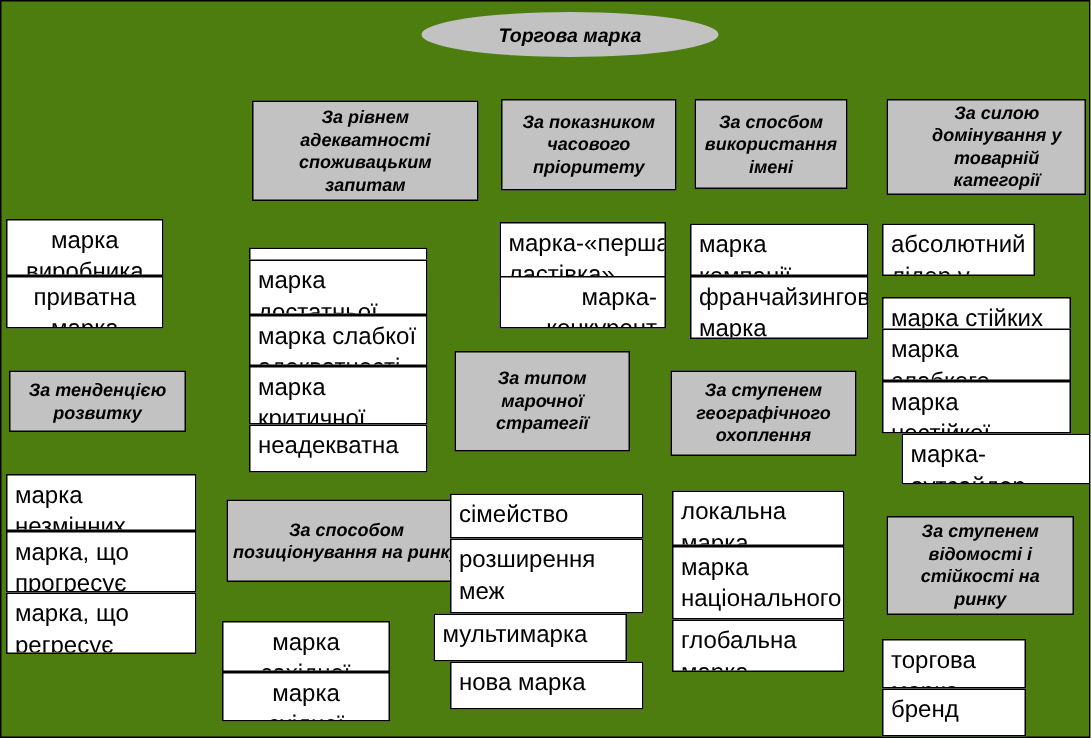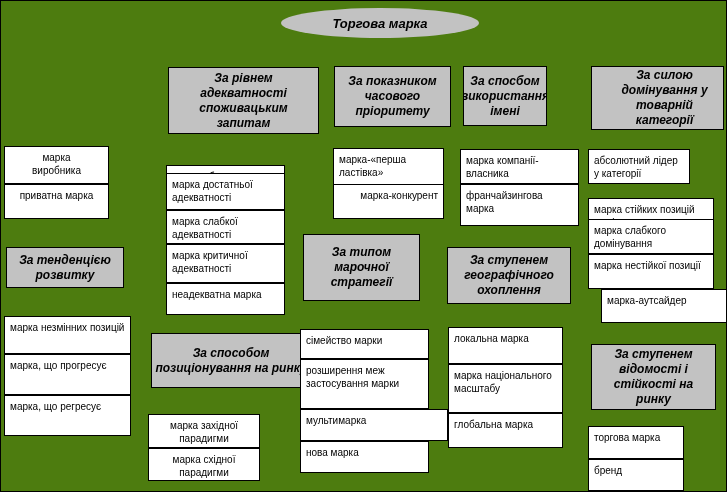--- a/index.html
+++ b/index.html
@@ -11,21 +11,21 @@
     background:#4d7c0f;
     font-family:"Liberation Sans",sans-serif;
     overflow:hidden;
   }
   .box{
     position:absolute;
     box-sizing:border-box;
     border:1px solid #000;
     background:#fff;
     color:#000;
-    font-size:10px;
+    font-size:16px;
     line-height:1.3;
     padding:4px 5px;
     overflow:hidden;
     text-align:left;
   }
   .ctr{text-align:center;}
   .hdr{
     background:#c2c2c2;
     font-weight:bold;
     font-style:italic;
@@ -42,21 +42,21 @@
     left:280px;top:7px;width:198px;height:30px;
     background:#c2c2c2;
     border-radius:50%;
     display:flex;align-items:center;justify-content:center;
     font-weight:bold;font-style:italic;font-size:13px;color:#000;
   }
   
   #g0h{left:7px;top:65px;width:148px;height:58px;}
   #g1h{left:167px;top:66px;width:151px;height:67px;}
   #g2h{left:333px;top:65px;width:117px;height:61px;}
-  #g3h{left:462px;top:65px;width:84px;height:60px;}
+  #g3h{left:462px;top:65px;width:102px;height:60px;}
   #g4h{left:590px;top:65px;width:133px;height:64px;padding-left:17px;}
   #g5h{left:5px;top:246px;width:118px;height:41px;}
   #g6h{left:150px;top:332px;width:160px;height:55px;}
   #g7h{left:302px;top:233px;width:117px;height:67px;}
   #g8h{left:446px;top:246px;width:124px;height:57px;}
   #g9h{left:590px;top:343px;width:125px;height:66px;}
   
   #g0i0{left:3px;top:145px;width:105px;height:38px;padding:4px 12px;}
   #g0i1{left:3px;top:183px;width:105px;height:35px;}
   
@@ -80,21 +80,21 @@
   
   #g5i0{left:3px;top:315px;width:127px;height:38px;}
   #g5i1{left:3px;top:353px;width:127px;height:41px;}
   #g5i2{left:3px;top:394px;width:127px;height:41px;}
   
   #g6i0{left:147px;top:413px;width:112px;height:34px;}
   #g6i1{left:147px;top:447px;width:112px;height:33px;}
   
   #g7i0{left:299px;top:328px;width:129px;height:30px;}
   #g7i1{left:299px;top:358px;width:129px;height:50px;}
-  #g7i2{left:299px;top:408px;width:148px;height:32px;}
+  #g7i2{left:288px;top:408px;width:129px;height:32px;}
   #g7i3{left:299px;top:440px;width:129px;height:32px;}
   
   #g8i0{left:447px;top:326px;width:115px;height:37px;}
   #g8i1{left:447px;top:363px;width:115px;height:49px;}
   #g8i2{left:447px;top:412px;width:115px;height:35px;}
   
   #g9i0{left:587px;top:425px;width:96px;height:33px;}
   #g9i1{left:587px;top:458px;width:96px;height:32px;}
 </style>
 </head>

